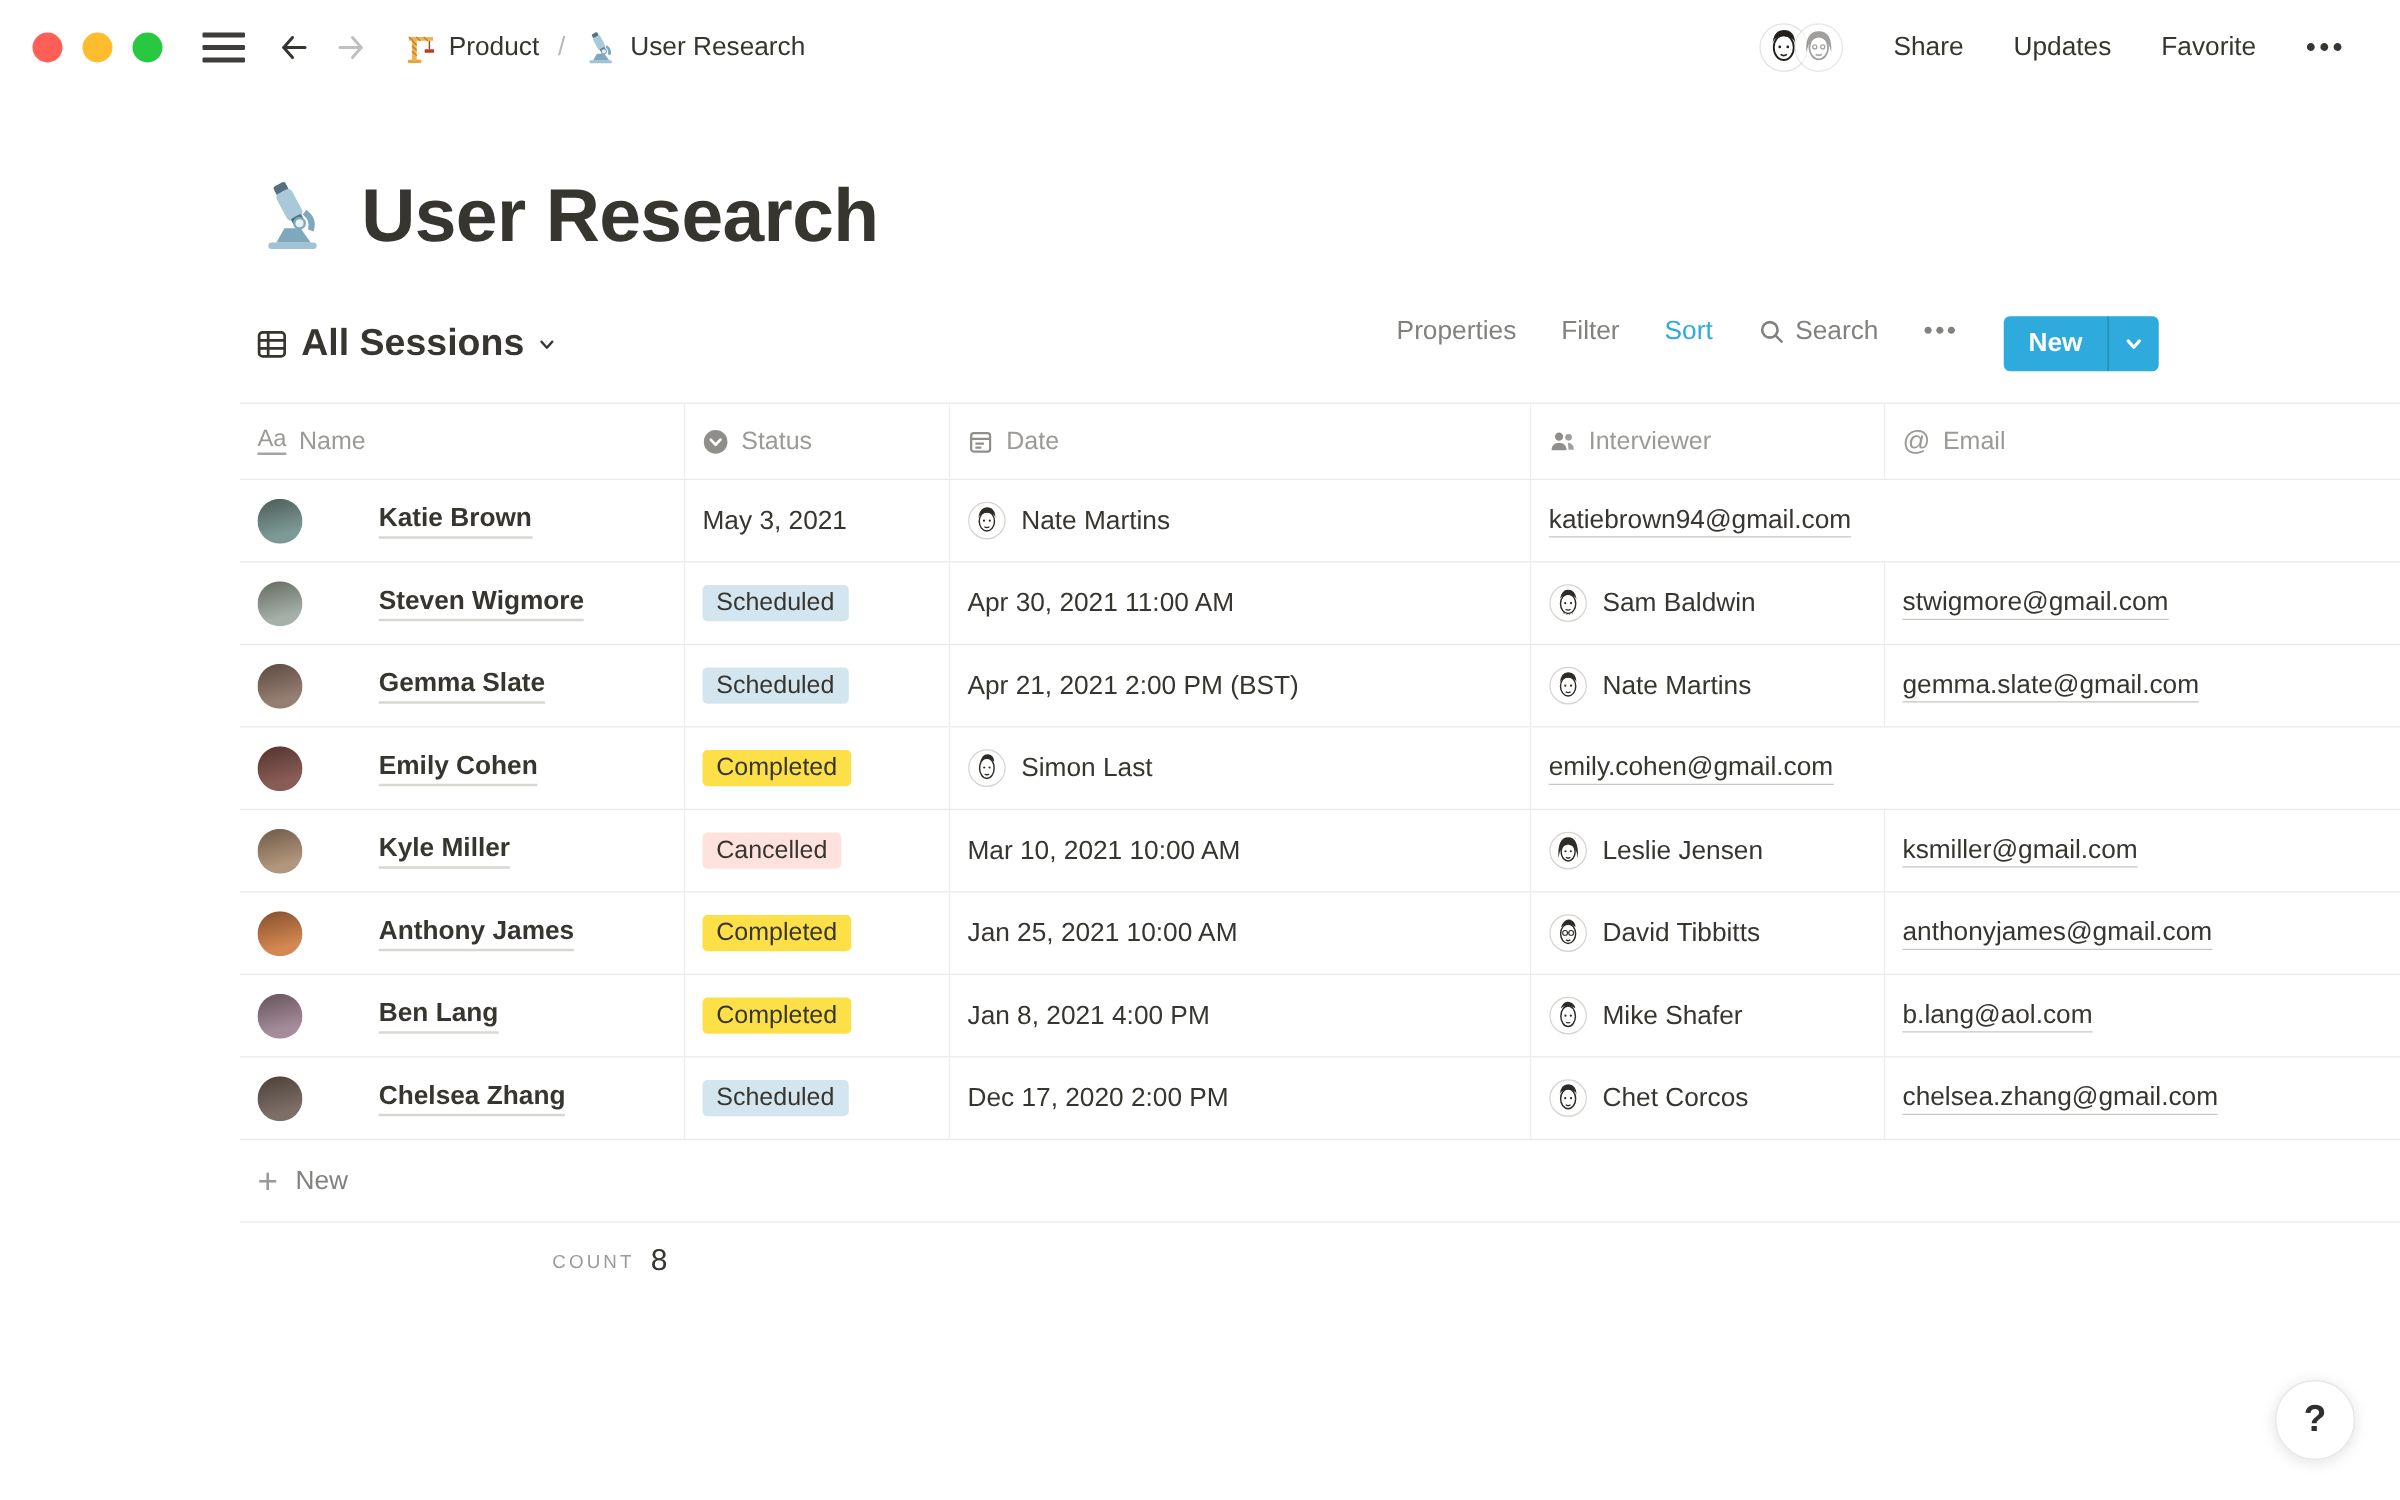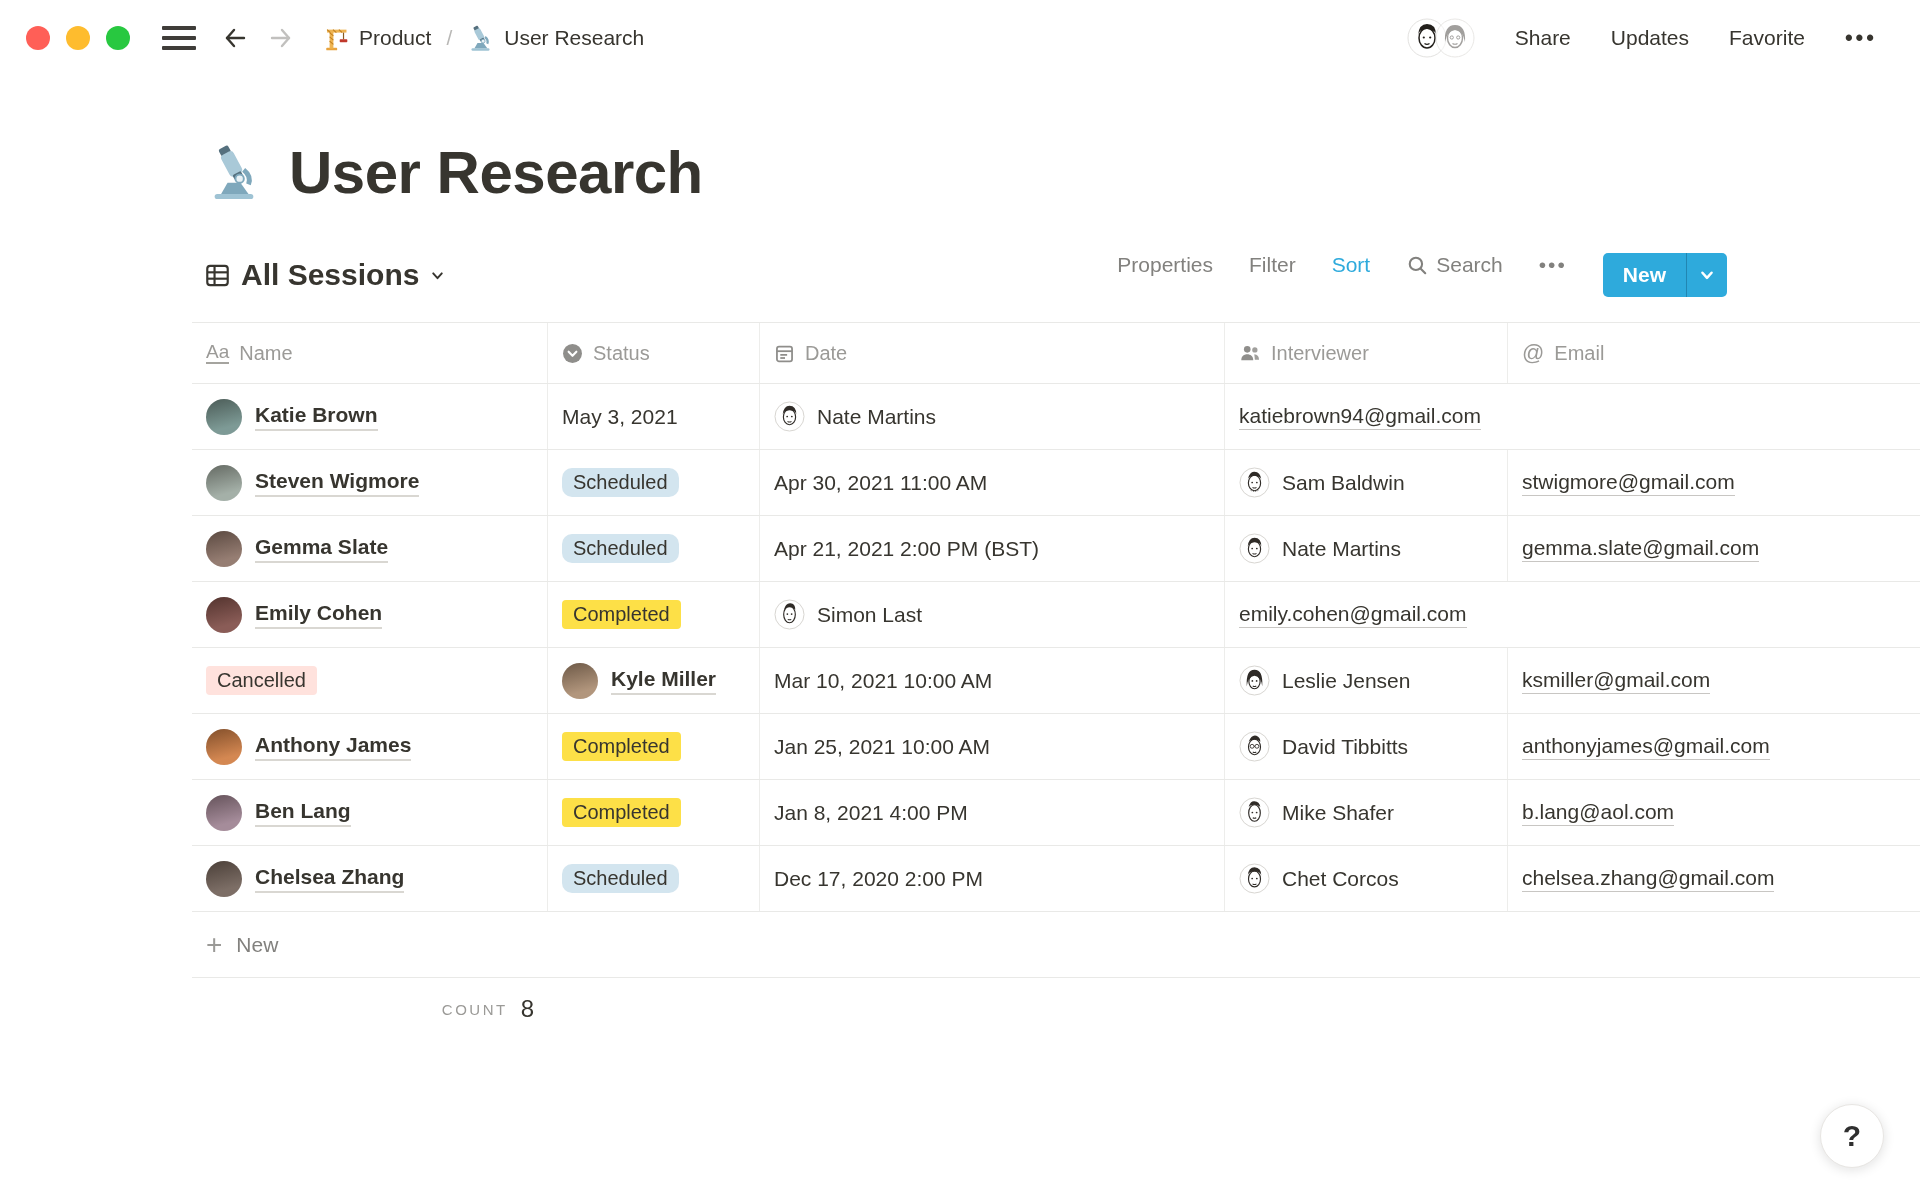--- a/index.html
+++ b/index.html
@@ -49,24 +49,24 @@
   .thead { height: 62px; border-top: 1px solid #e9e9e7; border-bottom: 1px solid #e9e9e7; color: #9b9a97; font-size: 20px; }
   .th { display: flex; align-items: center; gap: 10px; padding: 0 14px; border-right: 1px solid #ededeb; cursor: pointer; }
   .th:last-child { border-right: none; }
   .aa-icon { font-size: 19px; line-height: 1; border-bottom: 2px solid #a5a49f; padding-bottom: 1px; color: #9b9a97; }
   .at-icon { font-size: 22px; color: #9b9a97; }
   .tr { height: 66px; border-bottom: 1px solid #e9e9e7; }
   .td { display: flex; align-items: center; padding: 0 14px; border-right: 1px solid #ededeb; cursor: pointer; overflow: hidden; white-space: nowrap; }
   .td:last-child { border-right: none; }
   .row-avatar { width: 36px; height: 36px; border-radius: 50%; flex: none; margin-right: 13px;
     background-image: linear-gradient(165deg, rgba(25,20,16,.42), rgba(255,255,255,.10) 75%); }
-  .row-name { font-weight: bold; border-bottom: 2px solid #d9d7d2; line-height: 1.25; cursor: pointer; }
+  .row-name { font-weight: bold; border-bottom: 2px solid #d9d7d2; line-height: 1.25; cursor: pointer; margin-left: 48px; }
   .badge { padding: 3px 11px; border-radius: 4px; font-size: 20px; }
   .badge-gray  { background: #e3e2e0; }
-  .badge-blue  { background: #d3e5ef; border-radius: 10px; }
+  .badge-blue  { background: #d3e5ef; }
   .badge-green { background: #fde047; }
   .badge-red   { background: #ffe2dd; }
   .iv-avatar { width: 31px; height: 31px; flex: none; margin-right: 12px; }
   .email-text { border-bottom: 1px solid #c8c6c3; padding-bottom: 1px; cursor: pointer; }
   .new-row { height: 66px; display: flex; align-items: center; gap: 14px; color: #82817e; padding: 0 14px; border-bottom: 1px solid #e9e9e7; cursor: pointer; }
   .plus { font-size: 28px; line-height: 1; color: #9b9a97; font-weight: normal; }
   .summary { width: 356px; height: 62px; display: flex; align-items: center; justify-content: flex-end; padding-right: 14px; gap: 13px; cursor: pointer; }
   .summary-label { font-size: 15px; letter-spacing: 2.5px; color: #9b9a97; }
   .summary-value { font-size: 24px; color: #37352f; }
   
@@ -343,26 +343,26 @@
         </svg>
       <span>Simon Last</span>
     </div>
     <div class="td">
         <span class="email-text">emily.cohen@gmail.com</span>
       </div>
   </div>
 
   <div class="tr">
     <div class="td">
-        <span class="badge badge-red">Cancelled</span>
-      </div>
-    <div class="td">
       <span class="row-avatar" style="background-color: rgb(169, 138, 110);"></span>
       <span class="row-name">Kyle Miller</span>
     </div>
+    <div class="td">
+        <span class="badge badge-red">Cancelled</span>
+      </div>
     <div class="td">
         <span>Mar 10, 2021 10:00 AM</span>
       </div>
     <div class="td">
       <svg class="iv-avatar" viewBox="0 0 32 32">
           <circle cx="16" cy="16" r="15" fill="#fff" stroke="#d6d4d0"></circle>
           <path d="M8 22 Q7 5 16 5 Q25 5 24 22 Q23 12 16 11 Q9 12 8 22" fill="#2f2b27"></path>
           <ellipse cx="16" cy="17" rx="5.8" ry="7.5" fill="none" stroke="#2f2b27" stroke-width="1.2"></ellipse>
           <circle cx="13.8" cy="16.5" r="0.9" fill="#2f2b27"></circle>
           <circle cx="18.2" cy="16.5" r="0.9" fill="#2f2b27"></circle>

